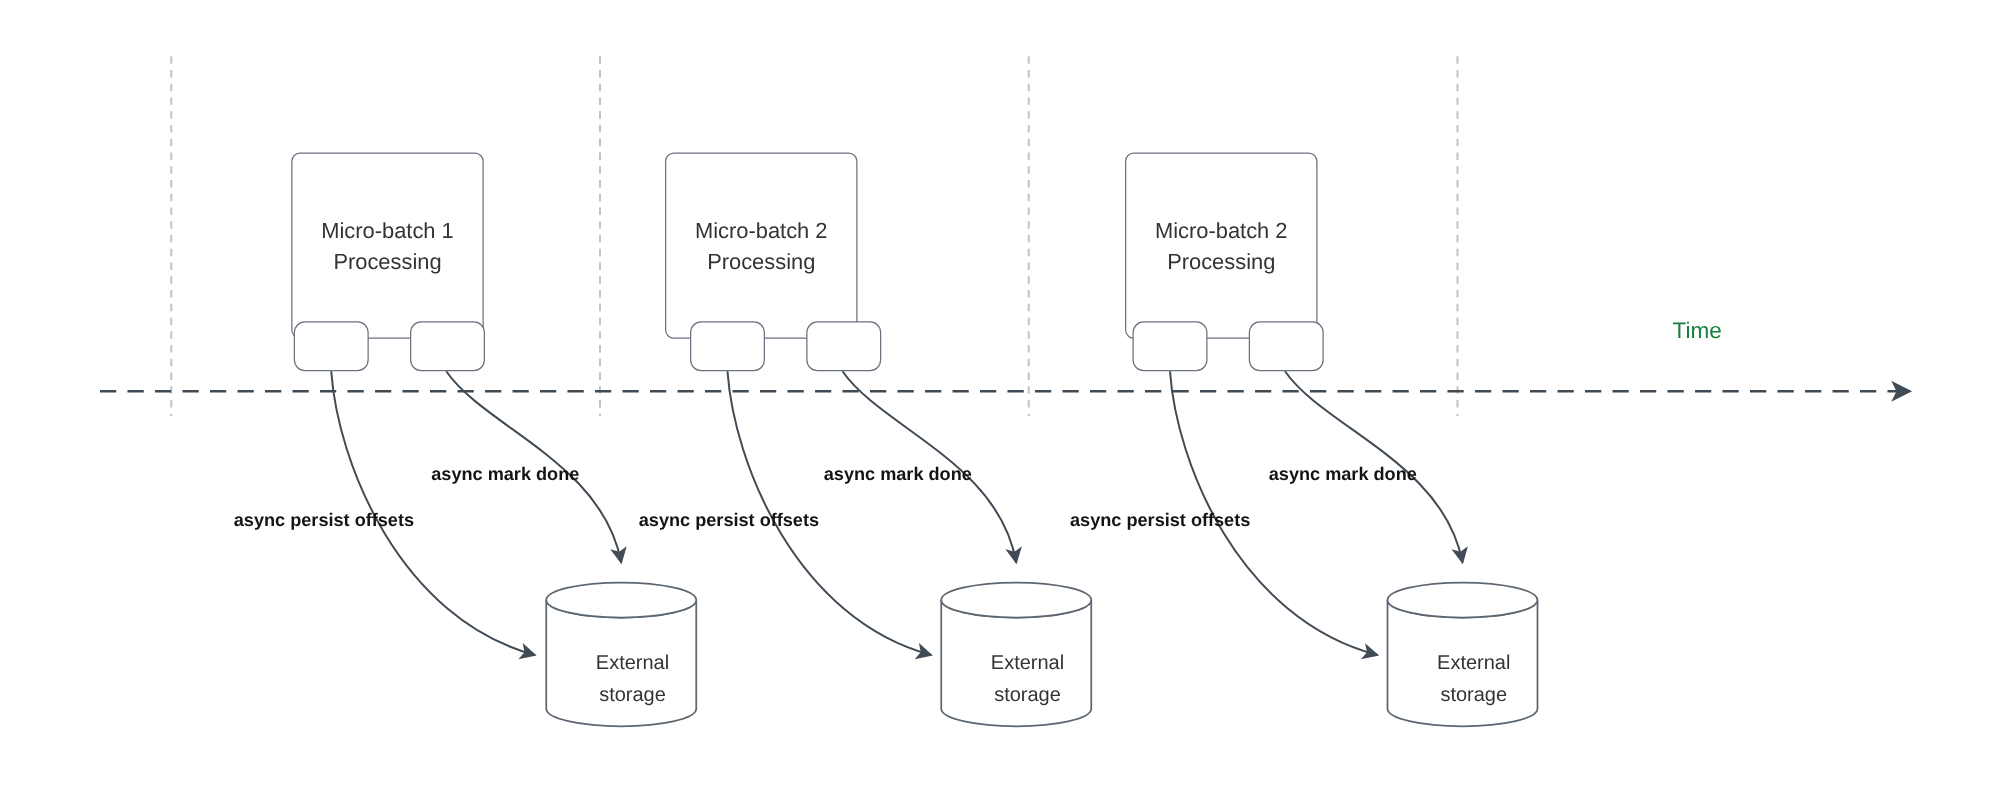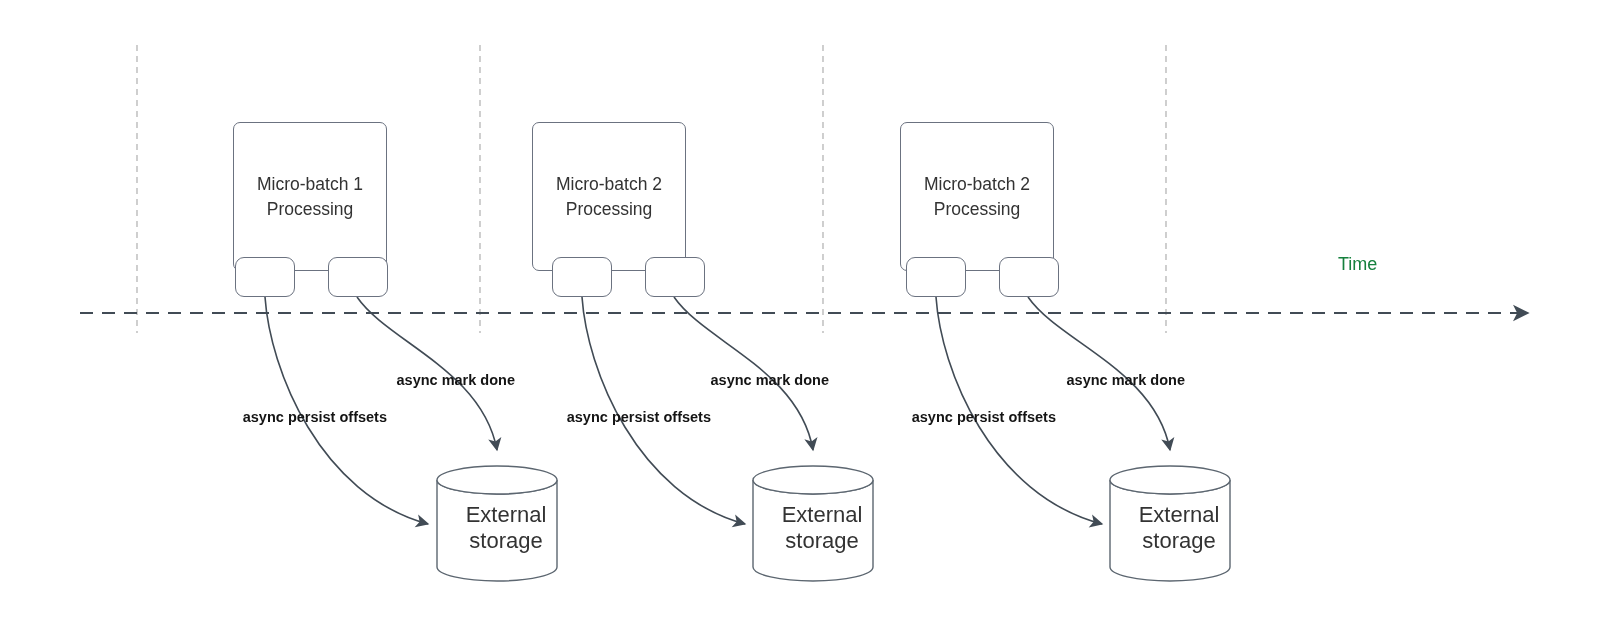--- a/index.html
+++ b/index.html
@@ -13,25 +13,25 @@
     border: 1px solid #6b7280; border-radius: 7px; background: #ffffff;
     display: flex; flex-direction: column; align-items: center; justify-content: center;
     font-size: 17.5px; line-height: 25px; color: #333333; text-align: center;
   }
   .small-box {
     position: absolute; top: 257px; width: 60px; height: 40px;
     border: 1px solid #6b7280; border-radius: 9px; background: #ffffff;
   }
   .lbl {
     position: absolute; font-size: 14.5px; font-weight: bold; color: #141414;
-    text-align: right; white-space: nowrap;
+    text-align: left; white-space: nowrap;
   }
   .storage-text {
-    position: absolute; top: 502px; width: 138px; text-align: center;
-    font-size: 22px; line-height: 26px; color: #333333;
+    position: absolute; top: 518px; width: 138px; text-align: center;
+    font-size: 16px; line-height: 26px; color: #333333;
   }
   .time-label {
     position: absolute; left: 1338px; top: 254px; font-size: 18px; color: #15803d;
   }
 
   .guide    { stroke: #c3c3c3; stroke-width: 1.6; stroke-dasharray: 6 5; }
   .timeline { stroke: #414b55; stroke-width: 2;   stroke-dasharray: 13 9; }
   .curve    { fill: none; stroke: #414b55; stroke-width: 1.6; }
   .cyl      { fill: #ffffff; stroke: #5c6670; stroke-width: 1.4; }
 </style>

